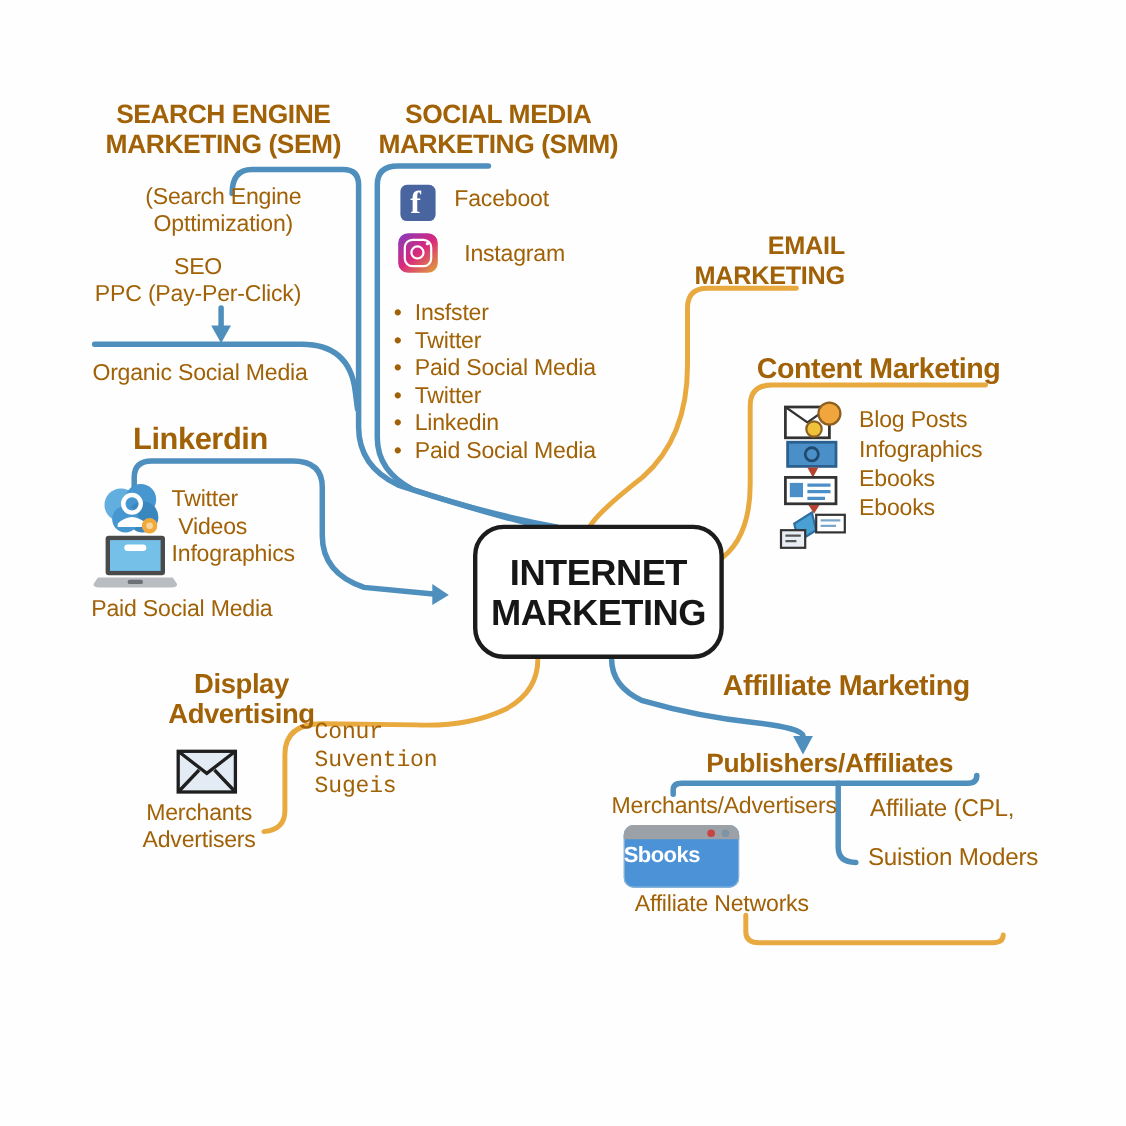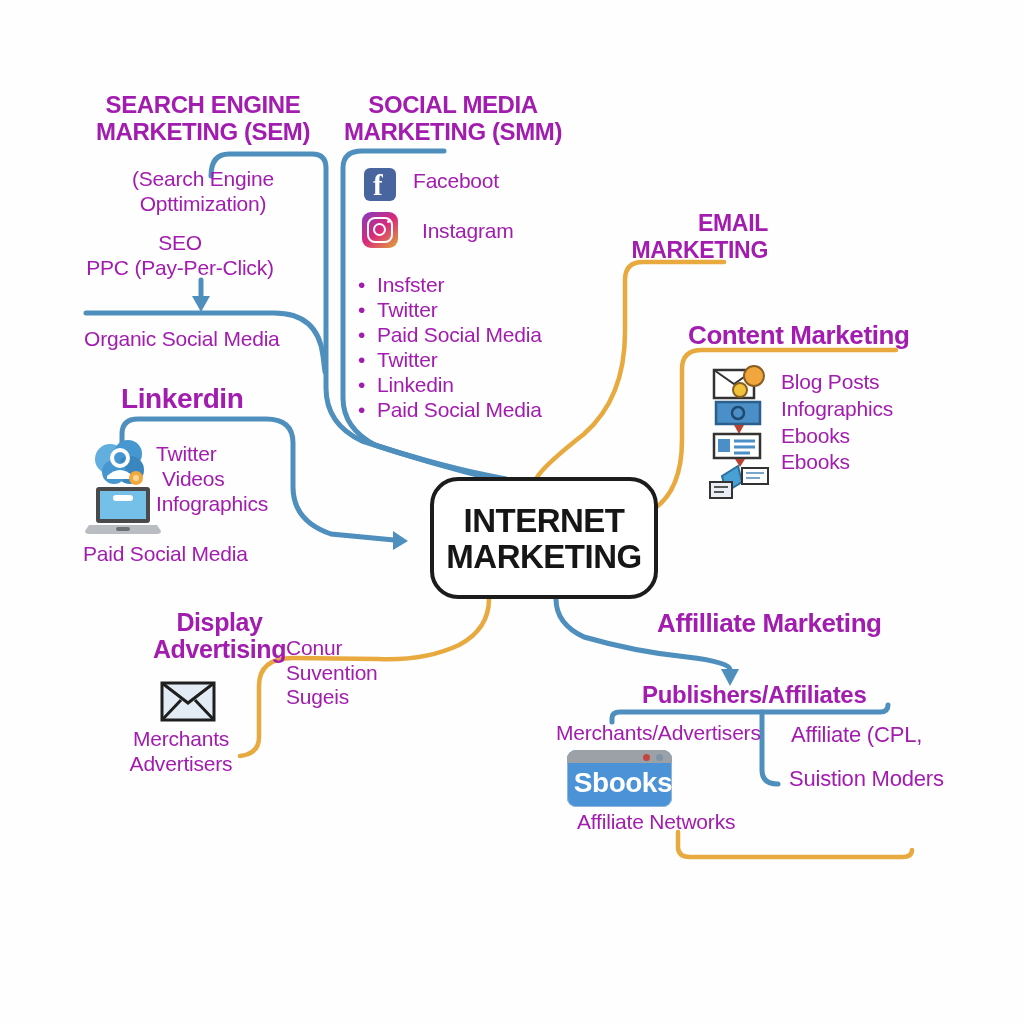--- a/index.html
+++ b/index.html
@@ -1,19 +1,19 @@
 <!DOCTYPE html>
 <html><head>
 <meta charset="utf-8">
 <style>
   html,body{margin:0;padding:0;background:#ffffff;}
   #canvas{position:relative;width:1024px;height:1024px;background:#fefefe;overflow:hidden;
           font-family:"Liberation Sans",sans-serif;color:#161616;}
   svg.layer{position:absolute;left:0;top:0;}
-  .t{position:absolute;white-space:nowrap;color:#a21caf;}
+  .t{position:absolute;white-space:nowrap;color:#a16207;}
   .ctr{text-align:center;}
   .h1{font-weight:bold;font-size:24px;line-height:1.12;letter-spacing:-0.4px;}
   .h2{font-weight:bold;font-size:26px;letter-spacing:-0.4px;}
   .h3{font-weight:bold;font-size:23px;line-height:1.18;letter-spacing:-0.3px;}
   .body{font-size:21px;line-height:1.17;letter-spacing:-0.2px;}
   .semi{font-weight:600;}
   .lines div{white-space:nowrap;}
   
   ul.blist{list-style:none;margin:0;padding:0;}
   ul.blist li{font-size:21px;line-height:25px;letter-spacing:-0.2px;position:relative;padding-left:19px;}
@@ -34,22 +34,22 @@
   .ig .frame{position:absolute;left:5px;top:5px;right:5px;bottom:5px;border:2.5px solid #fff;border-radius:8px;}
   .ig .lens{position:absolute;left:11px;top:11px;width:9px;height:9px;border:2.5px solid #fff;border-radius:50%;}
   .ig .dot{position:absolute;right:8px;top:8px;width:3px;height:3px;background:#fff;border-radius:50%;}
   
   .browser{position:absolute;left:567px;top:750px;width:105px;height:57px;border-radius:9px;
       background:#4b93d6;box-shadow:0 0 0 1px #8fb6d8 inset;}
   .browser .bar{position:absolute;left:0;top:0;right:0;height:13px;background:#9ba1a7;
       border-radius:9px 9px 0 0;}
   .browser .d1{position:absolute;right:22px;top:4px;width:7px;height:7px;border-radius:50%;background:#c64540;}
   .browser .d2{position:absolute;right:9px;top:4px;width:7px;height:7px;border-radius:50%;background:#7e94a6;}
-  .browser .lbl{position:absolute;left:0;right:0;top:17px;text-align:right;color:#fff;
-      font-weight:bold;font-size:28px;letter-spacing:-0.5px;}
+  .browser .lbl{position:absolute;left:0;right:0;top:17px;text-align:left;color:#fff;
+      font-weight:bold;font-size:20px;letter-spacing:-0.5px;}
 </style>
 </head>
 <body>
 
 <div id="canvas">
 
   <svg class="layer" width="1024" height="1024" viewBox="0 0 1024 1024">
     <g fill="none" stroke="#4e8fbe" stroke-width="5" stroke-linecap="round">
       <path d="M211,176 Q211,154 229,154 L312,154 Q326,154 326,168 L326,388 Q326,424 362,441 Q432,464 497,480"></path>
       <path d="M86,313 L274,313 Q318,313 323,356 L325,372"></path>
@@ -205,21 +205,21 @@
     <rect x="2" y="2" width="52" height="37" fill="#e3ecf4" stroke="#1f1f1f" stroke-width="3"></rect>
     <path d="M2,2 L28,22 L54,2" fill="none" stroke="#1f1f1f" stroke-width="3"></path>
     <path d="M2,39 L21,19 M54,39 L35,19" fill="none" stroke="#1f1f1f" stroke-width="3"></path>
   </svg>
 
   <div class="t ctr lines body" style="left:126px;top:727px;width:110px;">
     <div>Merchants</div>
     <div>Advertisers</div>
   </div>
 
-  <div class="t lines body" style="left:286px;top:636px;line-height:24.5px;">
+  <div class="t lines body" style="left:286px;top:655px;line-height:24.5px;font-family:Liberation Mono, monospace;">
     <div>Conur</div>
     <div>Suvention</div>
     <div>Sugeis</div>
   </div>
 
   <div class="t h2" style="left:657px;top:608px;">Affilliate Marketing</div>
   <div class="t semi" style="left:642px;top:681px;font-size:24px;letter-spacing:-0.3px;">Publishers/Affiliates</div>
   <div class="t body" style="left:556px;top:721px;">Merchants/Advertisers</div>
   <div class="t body" style="left:791px;top:722px;font-size:22px;">Affiliate (CPL,</div>
   <div class="t body" style="left:789px;top:766px;font-size:22px;">Suistion Moders</div>

